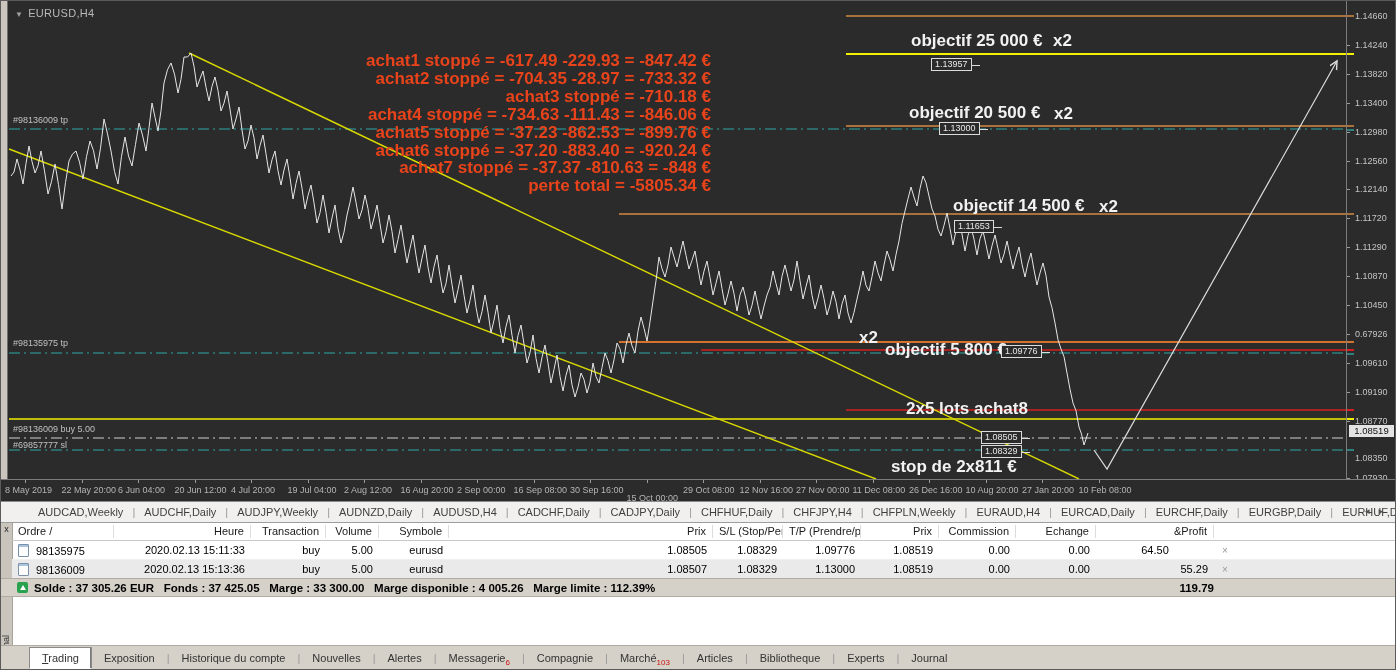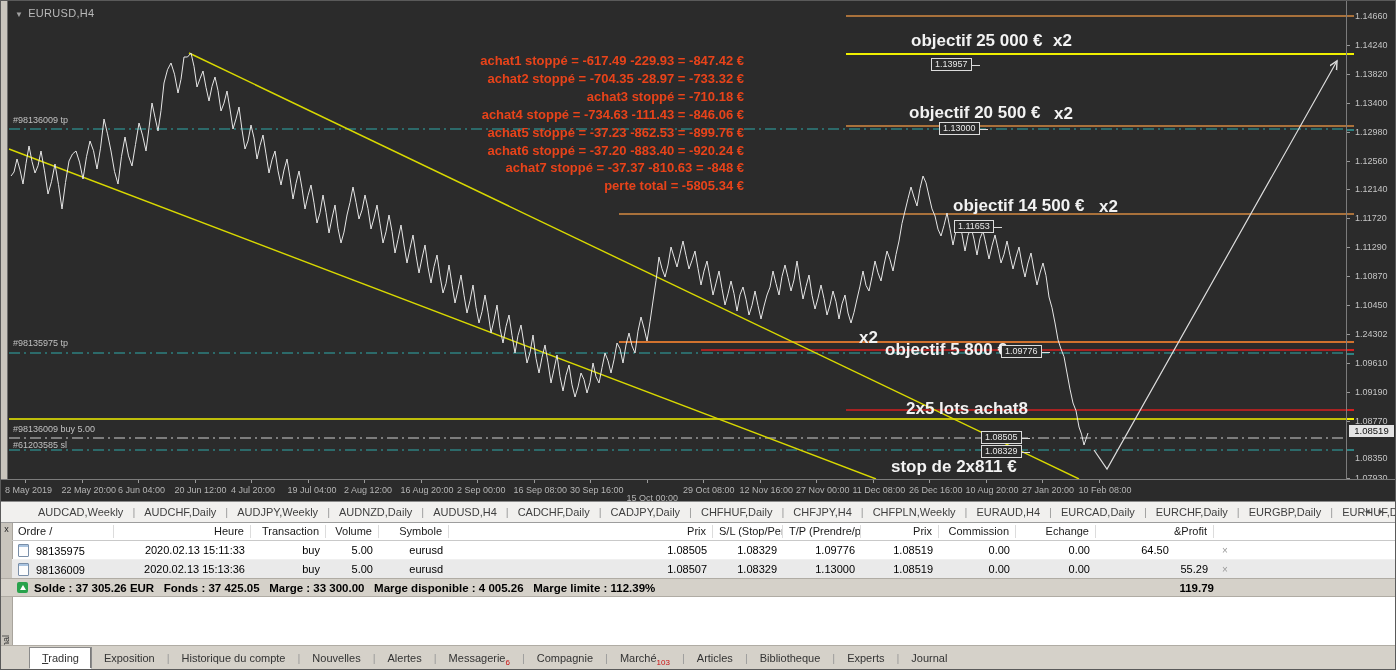--- a/index.html
+++ b/index.html
@@ -14,21 +14,21 @@
   #price-axis{position:absolute;left:1345px;top:0;width:51px;height:478px;border-left:1px solid #7c7c7c;background:#2b2b2b;}
   .ylab{position:absolute;left:8px;font-size:9px;color:#c4c4c4;white-space:nowrap;}
   .ytick{position:absolute;left:0;width:3px;height:1px;background:#9a9a9a;}
   .ymark{position:absolute;left:0;width:7px;height:2px;}
   #cur-price{position:absolute;left:2px;width:45px;height:12px;background:#e3e3e3;color:#111;font-size:9.5px;text-align:center;line-height:12px;}
   
   #time-axis{position:absolute;left:0;top:478px;width:1396px;height:22px;background:#2b2b2b;border-top:1px solid #7c7c7c;}
   .xlab{position:absolute;top:5px;font-size:9px;color:#b5b5b5;white-space:nowrap;}
   .xtick{position:absolute;top:0;width:1px;height:3px;background:#9a9a9a;}
   
-  #red-annotations{position:absolute;top:51px;left:0;width:710px;text-align:right;color:#e8431a;font-size:13px;font-weight:bold;line-height:17.9px;white-space:pre;padding-left:33px;}
+  #red-annotations{position:absolute;top:51px;left:0;width:710px;text-align:right;color:#e8431a;font-size:17px;font-weight:bold;line-height:17.9px;white-space:pre;}
   .obj-label{position:absolute;color:#f2f2f2;font-size:17px;font-weight:600;white-space:nowrap;}
   .ord-label{position:absolute;font-size:9px;color:#c0c0c0;white-space:nowrap;}
   .ptag{position:absolute;background:#2b2b2b;border:1px solid #dcdcdc;color:#e8e8e8;font-size:9px;line-height:11px;padding:0 3px;white-space:nowrap;}
   .ptag:after{content:"";position:absolute;left:100%;top:50%;width:9px;height:1px;background:#dcdcdc;}
   
   #symbol-tabs{position:absolute;left:0;top:500px;width:1396px;height:22px;background:#f1f0ee;border-top:1px solid #8a8a8a;border-bottom:1px solid #9d9d9d;box-sizing:border-box;font-size:11px;color:#3f3f3f;white-space:nowrap;overflow:hidden;padding-left:28px;line-height:20px;}
   .symtab{display:inline-block;padding:0 9px;cursor:default;}
   .symsep{color:#9a9a9a;}
   #symtab-arrows{position:absolute;right:6px;top:0;line-height:20px;font-size:8px;color:#555;letter-spacing:6px;}
   
@@ -101,21 +101,21 @@
         <div class="obj-label" style="left: 1098px; top: 196px;">x2</div>
         <div class="obj-label" style="left: 858px; top: 327px;">x2</div>
         <div class="obj-label" style="left: 884px; top: 331px; margin-top: 8px;">objectif 5 800 €</div>
         <div class="obj-label" style="left: 905px; top: 398px;">2x5 lots achat8</div>
         <div class="obj-label" style="left: 890px; top: 456px;">stop de 2x811 €</div>
       </div>
     <div id="order-labels-layer">
         <div class="ord-label" style="left: 12px; top: 114px;">#98136009 tp</div>
         <div class="ord-label" style="left: 12px; top: 337px;">#98135975 tp</div>
         <div class="ord-label" style="left: 12px; top: 423px;">#98136009 buy 5.00</div>
-        <div class="ord-label" style="left: 12px; top: 439px;">#61203585 sl</div>
+        <div class="ord-label" style="left: 12px; top: 439px;">#69857777 sl</div>
       </div>
     <div id="price-tags-layer">
         <div class="ptag" style="left: 930px; top: 57px;">1.13957</div>
         <div class="ptag" style="left: 938px; top: 121px;">1.13000</div>
         <div class="ptag" style="left: 953px; top: 219px;">1.11653</div>
         <div class="ptag" style="left: 1000px; top: 344px;">1.09776</div>
         <div class="ptag" style="left: 980px; top: 430px;">1.08505</div>
         <div class="ptag" style="left: 980px; top: 444px;">1.08329</div>
       </div>
 
@@ -135,21 +135,21 @@
         <div class="ylab" style="top: 183px;">1.12140</div>
         <div class="ytick" style="top: 188px;"></div>
         <div class="ylab" style="top: 212px;">1.11720</div>
         <div class="ytick" style="top: 217px;"></div>
         <div class="ylab" style="top: 241px;">1.11290</div>
         <div class="ytick" style="top: 246px;"></div>
         <div class="ylab" style="top: 270px;">1.10870</div>
         <div class="ytick" style="top: 275px;"></div>
         <div class="ylab" style="top: 299px;">1.10450</div>
         <div class="ytick" style="top: 304px;"></div>
-        <div class="ylab" style="top: 328px;">1.24302</div>
+        <div class="ylab" style="top: 328px;">0.67926</div>
         <div class="ytick" style="top: 333px;"></div>
         <div class="ylab" style="top: 357px;">1.09610</div>
         <div class="ytick" style="top: 362px;"></div>
         <div class="ylab" style="top: 386px;">1.09190</div>
         <div class="ytick" style="top: 391px;"></div>
         <div class="ylab" style="top: 415px;">1.08770</div>
         <div class="ytick" style="top: 420px;"></div>
         <div class="ylab" style="top: 444px; margin-top: 8px;">1.08350</div>
         <div class="ytick" style="top: 449px;"></div>
         <div class="ylab" style="top: 472px;">1.07930</div>

